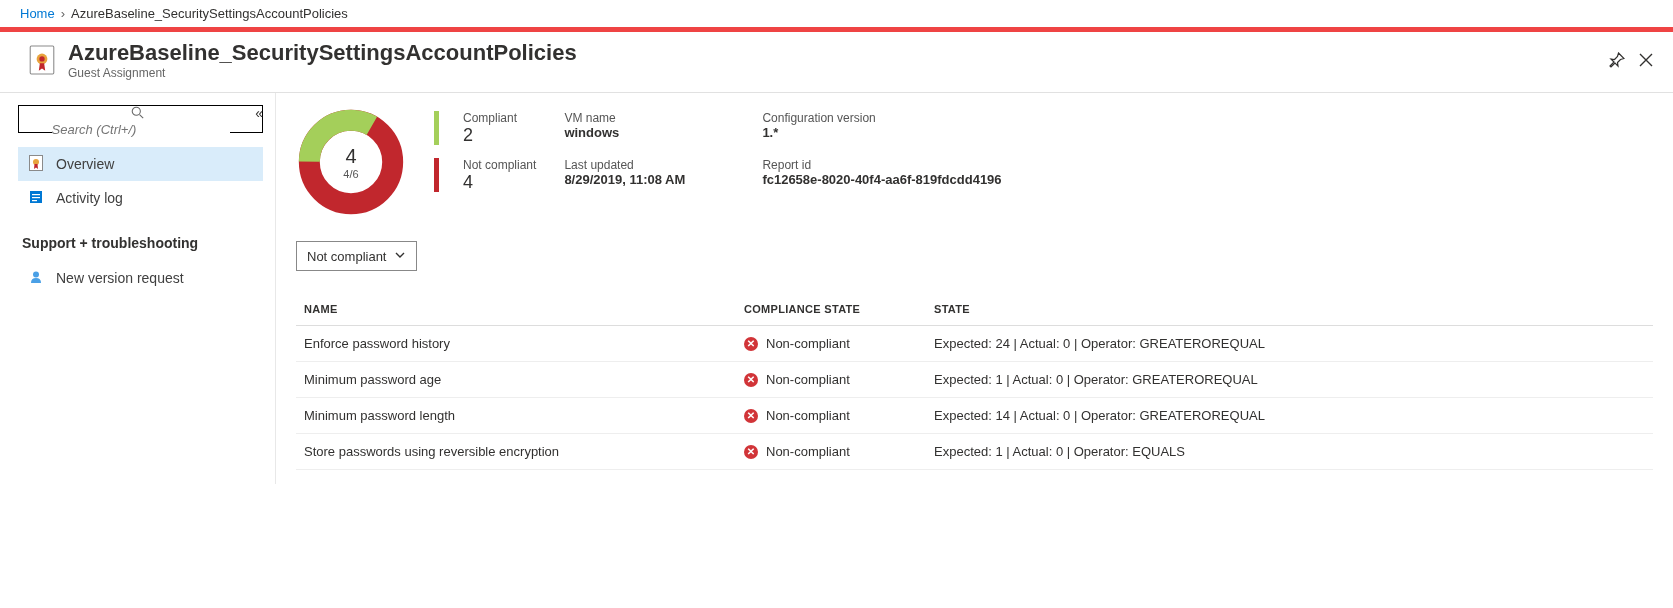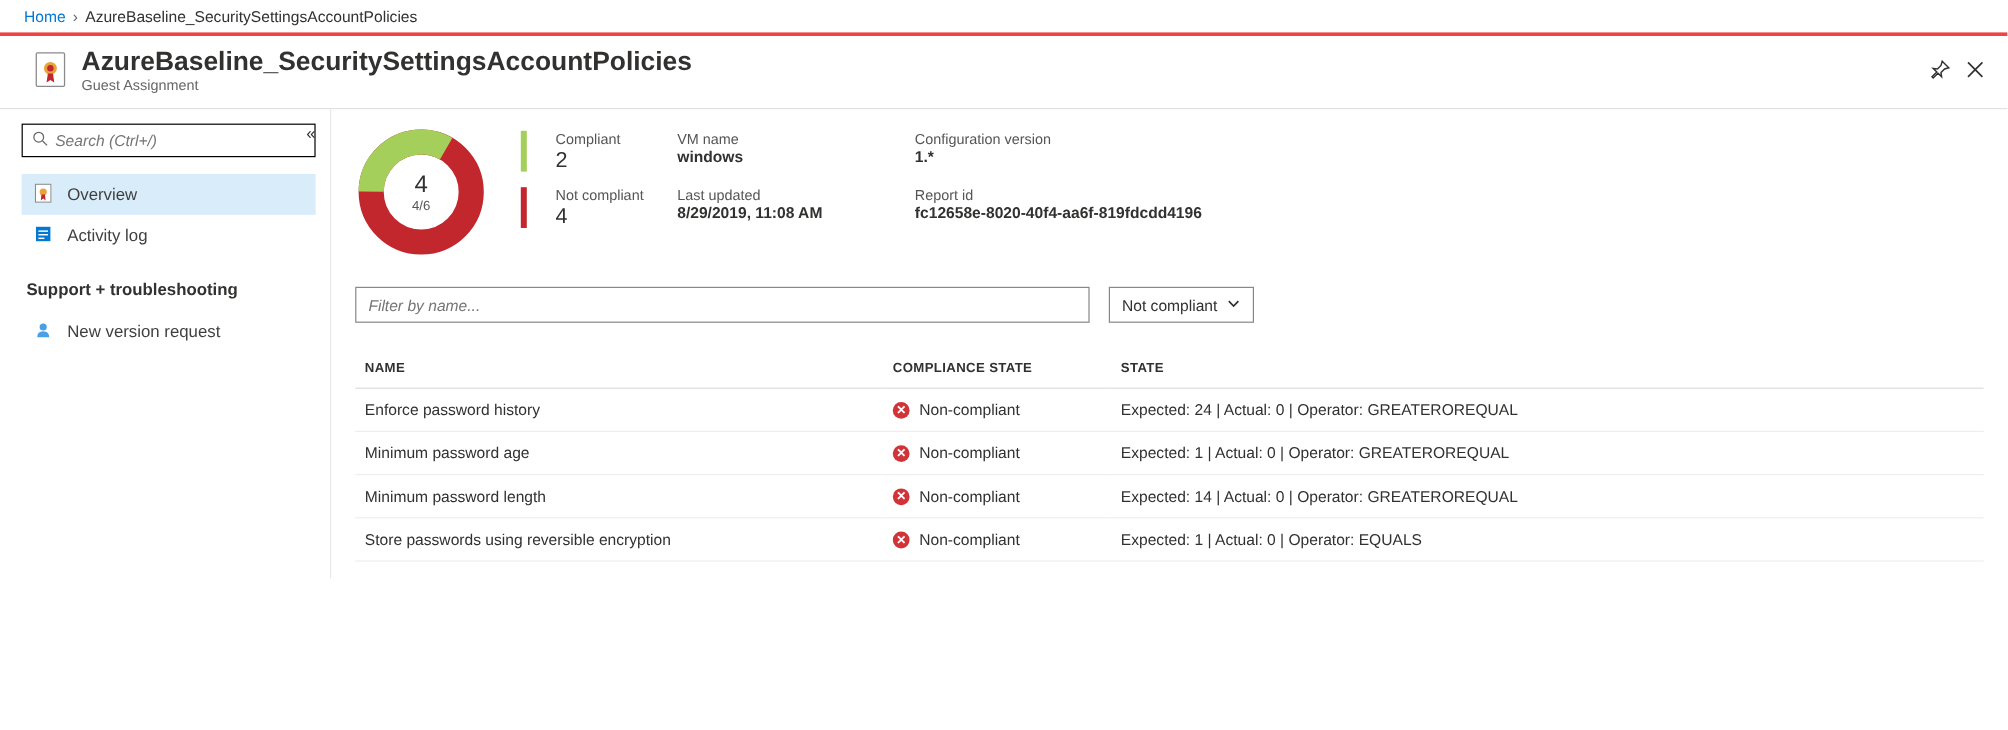--- a/index.html
+++ b/index.html
@@ -1,30 +1,30 @@
 <!DOCTYPE html>
 <html><head>
 <meta charset="utf-8">
 <style>
   * { box-sizing: border-box; margin: 0; padding: 0; }
   body { font-family: "Segoe UI", Arial, sans-serif; font-size: 13px; color: #323130; background: #fff; }
-  .breadcrumb { padding: 6px 20px; border-bottom: 3px solid #ef4444; font-size: 13px; display: flex; align-items: center; gap: 6px; }
+  .breadcrumb { padding: 6px 20px; border-bottom: 5px solid #ef4444; font-size: 13px; display: flex; align-items: center; gap: 6px; }
   .breadcrumb a { color: #0078d4; text-decoration: none; cursor: pointer; }
   .crumb-sep { color: #666; }
   .header { display: flex; align-items: center; padding: 8px 20px 12px 28px; border-bottom: 1px solid #e1e1e1; }
   .header-icon { width: 28px; height: 30px; margin-right: 12px; }
   .header-titles { flex: 1; }
   .page-title { font-size: 22px; font-weight: 600; color: #323130; }
   .page-subtitle { font-size: 12px; color: #666; }
   .header-actions { display: flex; align-items: center; gap: 14px; }
   .icon-btn { cursor: pointer; display: inline-flex; }
   .main { display: flex; }
   .sidebar { width: 275px; padding: 10px 12px 10px 18px; position: relative; }
   .collapse-caret { position: absolute; right: 12px; top: 12px; cursor: pointer; font-size: 14px; color: #323130;}
-  .search-box { display: flex; align-items: center; border: 1px solid #000; height: 28px; padding: 0 8px; background: #fff; margin-top: 2px;}
+  .search-box { display: flex; align-items: center; border: 1px solid #000; height: 28px; padding: 0 8px; background: #fff; margin-top: 2px; flex-direction: column;}
   .search-box input { border: none; outline: none; flex: 1; font-style: italic; font-size: 13px; color: #666; }
   .search-box .sicon { margin-right: 6px; color: #666; }
   .nav-list { margin-top: 14px; }
   .nav-item { display: flex; align-items: center; height: 34px; padding: 0 10px; cursor: pointer; font-size: 14px; color: #404040;}
   .nav-item.selected { background: #d9ecfa; }
   .nav-icon { width: 16px; text-align: center; margin-right: 12px; }
   .section-title { font-size: 14px; font-weight: 600; margin: 20px 0 10px 4px; }
   .content { flex: 1; padding: 14px 20px; border-left: 1px solid #e8e8e8; }
   .top-row { display: flex; gap: 28px; align-items: flex-start; }
   .donut-wrap { position: relative; width: 110px; height: 110px; }
@@ -180,21 +180,20 @@
           <div class="info-value">1.*</div>
         </div>
         <div>
           <div class="info-label">Report id</div>
           <div class="info-value">fc12658e-8020-40f4-aa6f-819fdcdd4196</div>
         </div>
       </div>
     </div>
 
     <div class="filter-row">
-      <input class="filter-input" placeholder="Filter by name..." style="">
       <div class="dropdown">
         <span>Not compliant</span>
         <span>
           <svg width="12" height="12" viewBox="0 0 12 12">
               <path d="M2 4 L6 8 L10 4" fill="none" stroke="#323130" stroke-width="1.4"></path>
             </svg>
         </span>
       </div>
     </div>
 

